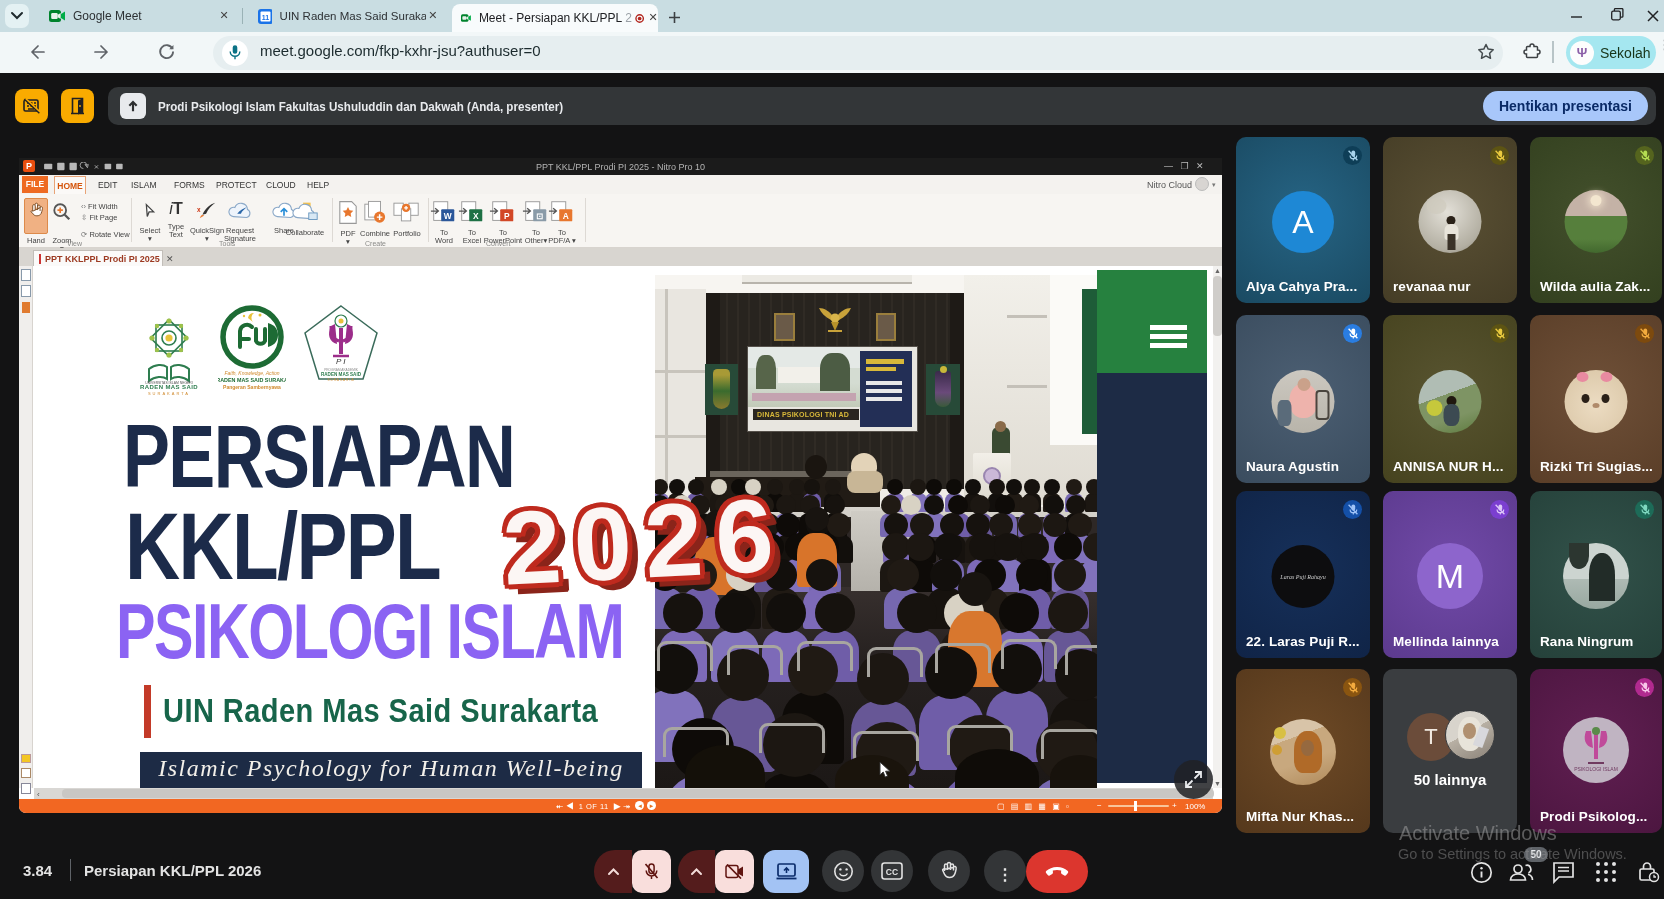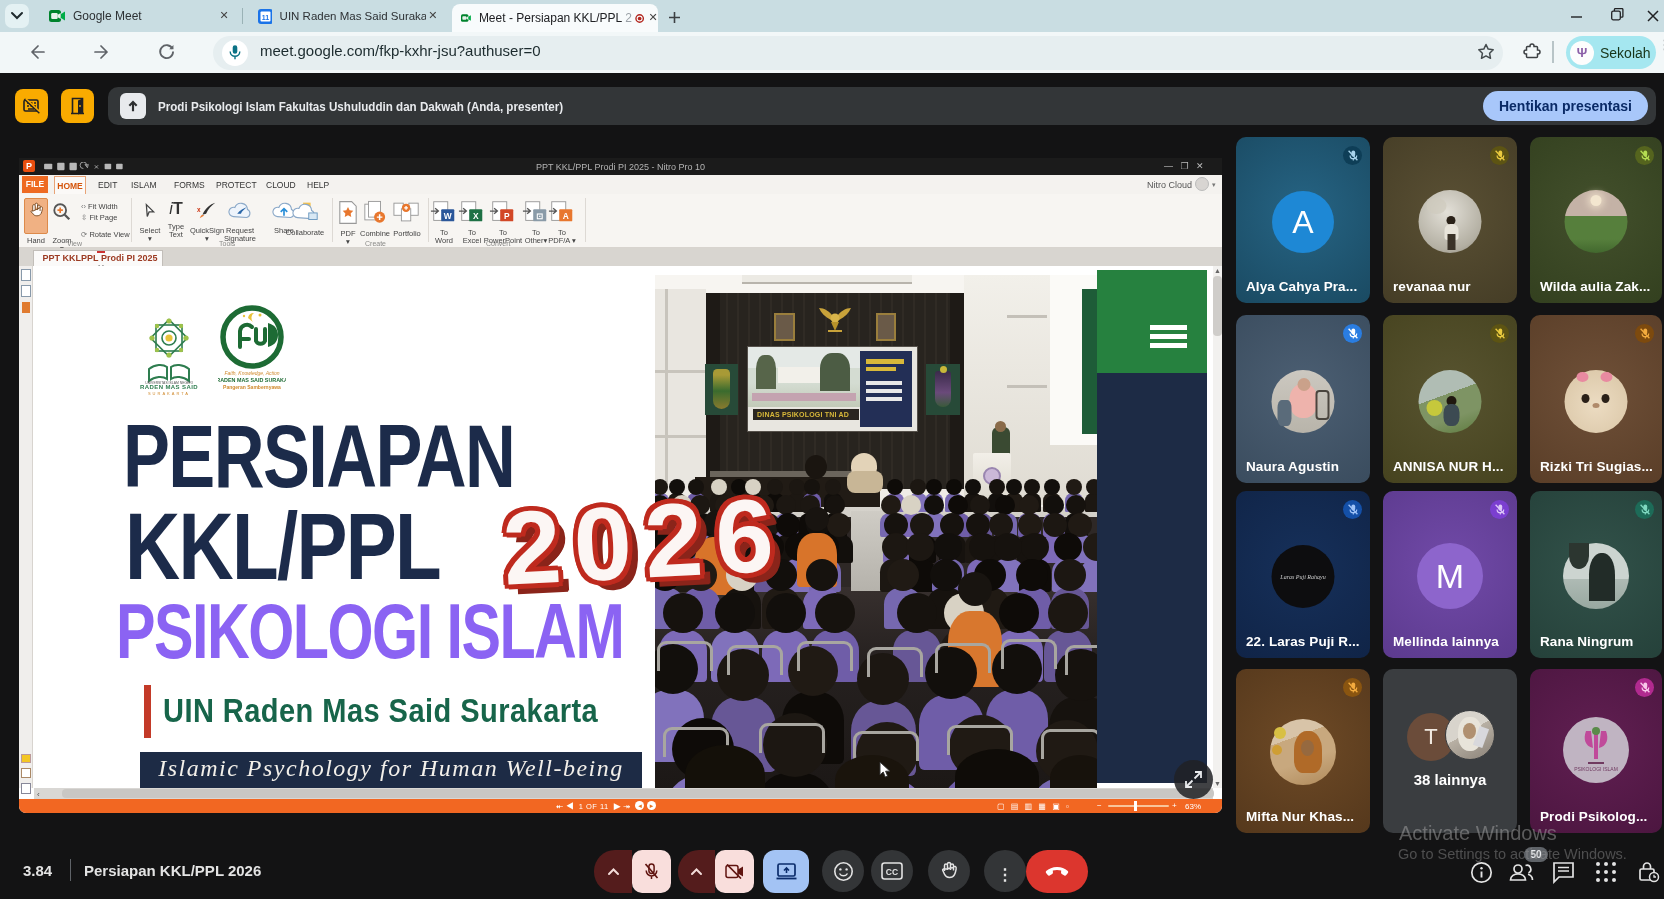--- a/index.html
+++ b/index.html
@@ -287,21 +287,21 @@
             <rect x="4" y="1" width="15" height="20" fill="#fff" stroke="#999"></rect>
             <path d="M1 11h7M5.5 8l3.5 3-3.5 3" stroke="#555" stroke-width="1.4" fill="none"></path>
             <rect x="12" y="9" width="14" height="13" rx="1" fill="#e8772e"></rect>
             <text x="19" y="19" font-size="9" fill="#fff" text-anchor="middle" font-weight="bold">A</text>
           </svg><div style="font-size:7.5px;color:#444;line-height:8px;margin-top:1px;">To<br>PDF/A ▾</div></div>
       <div class="rgl" style="left:467px;">Convert</div>
       <div class="abs" style="left:566px;top:4px;width:1px;height:44px;background:#ddd9d4;"></div>
     </div>
 
     <div class="abs" id="wdoctab">
-      <div class="abs" style="left:14px;top:2px;width:130px;height:16px;background:#fbfaf9;border:1px solid #c2beb9;border-bottom:0;display:flex;align-items:center;flex-direction:column;">
+      <div class="abs" style="left:14px;top:2px;width:130px;height:16px;background:#fbfaf9;border:1px solid #c2beb9;border-bottom:0;display:flex;align-items:center;">
         <span style="width:8px;height:10px;background:#fff;border:1px solid #c33;margin-left:5px;"></span>
         <span style="font-size:9px;font-weight:700;color:#9c3a22;margin-left:4px;white-space:nowrap;">PPT KKLPPL Prodi PI 2025</span>
         <span style="font-size:9px;color:#555;margin-left:6px;">✕</span>
       </div>
     </div>
 
     <div class="abs" id="wside">
       <div class="abs" style="left:2px;top:3px;width:10px;height:12px;border:1px solid #8899aa;background:#fff;"></div>
       <div class="abs" style="left:2px;top:19px;width:10px;height:12px;border:1px solid #8899aa;background:#fff;"></div>
       <div class="abs" style="left:3px;top:36px;width:8px;height:11px;background:#e07b30;"></div>
@@ -343,20 +343,37 @@
           <circle cx="34" cy="32" r="29" fill="none" stroke="#1d6b34" stroke-width="5.5"></circle>
           <path d="M22 26a7 7 0 0 1 12-4M22 26v16m0-8h9" fill="none" stroke="#1d6b34" stroke-width="4" stroke-linecap="round"></path>
           <path d="M38 24v12a5 5 0 0 0 9 0V24" fill="none" stroke="#1d6b34" stroke-width="4" stroke-linecap="round"></path>
           <path d="M50 18v24c8-2 10-8 10-12s-2-10-10-12z" fill="#1d6b34"></path>
           <path d="M30 13a6 6 0 0 1 6-5 6 6 0 0 0-1 9" fill="#e8c33a"></path>
           <circle cx="42" cy="10" r="1.5" fill="#e8c33a"></circle>
             <circle cx="26" cy="11" r="1.2" fill="#e8c33a"></circle>
           <text x="34" y="70" text-anchor="middle" font-size="5" font-style="italic" fill="#d08a2e">Faith, Knowledge, Action</text>
           <text x="34" y="77" text-anchor="middle" font-size="5.4" font-weight="bold" fill="#1d6b34">UIN RADEN MAS SAID SURAKARTA</text>
           <text x="34" y="84" text-anchor="middle" font-size="5" font-weight="bold" fill="#d08a2e">Pangeran Sambernyawa</text>
+        </svg>
+      </div>
+      <div class="abs" id="logo-pi" style="left:269px;top:38px;width:76px;height:82px;">
+        <svg width="76" height="82" viewBox="0 0 76 82">
+          <path d="M38 2L74 29 60 75H16L2 29z" fill="#fff" stroke="#3a6b5a" stroke-width="1.5"></path>
+          <path d="M28 22c-4 8-2 16 6 18l-2-20zM48 22c4 8 2 16-6 18l2-20z" fill="#9c2d8a"></path>
+          <path d="M28 22c0 10 4 14 8 15M48 22c0 10-4 14-8 15" fill="none" stroke="#9c2d8a" stroke-width="3"></path>
+          <rect x="36" y="24" width="4" height="26" fill="#9c2d8a"></rect>
+          <path d="M30 52h16" stroke="#9c2d8a" stroke-width="2.5"></path>
+          <g transform="translate(38,17)">
+              <circle r="6" fill="none" stroke="#2e7d4f" stroke-width="1.2"></circle>
+              <circle r="2.5" fill="#e8c33a"></circle>
+            </g>
+          <text x="33" y="60" font-size="8" fill="#333" font-style="italic">P I</text>
+          <text x="38" y="67" text-anchor="middle" font-size="3.2" fill="#888">PROGRAM AKADEMIK</text>
+          <text x="38" y="72" text-anchor="middle" font-size="4.6" font-weight="bold" fill="#2e7d4f">RADEN MAS SAID</text>
+          <text x="38" y="77" text-anchor="middle" font-size="3" fill="#d08a2e" letter-spacing="1">SURAKARTA</text>
         </svg>
       </div>
 
       <div class="abs" id="t1" style="left:89px;top:138px;font-size:88px;font-weight:700;color:#1c2b4a;transform:scale(.80,1.02);transform-origin:left top;letter-spacing:-2px;">PERSIAPAN</div>
       <div class="abs" id="t2" style="left:91px;top:227px;font-size:92px;font-weight:700;color:#1c2b4a;transform:scale(.83,1.02);transform-origin:left top;letter-spacing:-2px;">KKL/PPL</div>
       <div class="abs" id="t2026" style="left:466px;top:224px;font-size:104px;font-weight:700;color:#fcf6f4;transform:rotate(-3deg);transform-origin:left top;letter-spacing:13px;text-shadow:5px 0 #bf2a1e,-5px 0 #bf2a1e,0 5px #bf2a1e,0 -5px #bf2a1e,4px 4px #bf2a1e,-4px 4px #bf2a1e,4px -4px #bf2a1e,-4px -4px #bf2a1e,9px 10px 0 #8a241a,10px 9px 0 #8a241a;z-index:5;">2026</div>
       <div class="abs" id="t3" style="left:82px;top:321px;font-size:77px;font-weight:700;color:#8b63f3;transform:scale(.77,1.0);transform-origin:left top;letter-spacing:-2px;">PSIKOLOGI ISLAM</div>
       <div class="abs" style="left:110px;top:419px;width:7px;height:53px;background:#c33a28;"></div>
       <div class="abs" style="left:129px;top:426px;font-size:33px;font-weight:700;color:#17654a;letter-spacing:.5px;transform:scale(.88,1);transform-origin:left top;">UIN Raden Mas Said Surakarta</div>
       <div class="abs" style="left:106px;top:486px;width:502px;height:36px;background:#1d2b45;color:#f3f0ea;font-family:'Liberation Serif',serif;font-style:italic;font-size:24px;text-align:center;letter-spacing:1.5px;padding-top:3px;">Islamic Psychology for Human Well-being</div>
@@ -674,21 +691,21 @@
       <div class="abs" style="left:28px;top:1px;width:1152px;height:9px;background:#c9c7c4;border-radius:4px;"></div>
     </div>
 
     <div class="abs" id="wstatus">
       <div class="abs" style="left:537px;top:2px;color:#fff;font-size:9px;white-space:nowrap;">⯬ ◀&nbsp;&nbsp;<span style="font-size:7.5px;letter-spacing:.5px;">1 OF 11</span>&nbsp;&nbsp;▶ ⯮&nbsp;&nbsp;<span style="display:inline-block;width:9px;height:9px;border-radius:5px;background:#fff;color:#e8721f;font-size:7px;text-align:center;line-height:9px;vertical-align:1px;">◂</span> <span style="display:inline-block;width:9px;height:9px;border-radius:5px;background:#fff;color:#e8721f;font-size:7px;text-align:center;line-height:9px;vertical-align:1px;">▸</span></div>
       <div class="abs" style="left:978px;top:2.5px;color:#fff;font-size:8px;letter-spacing:2px;">▢ ▤ ▥ ▦ ▣ ▫</div>
       <div class="abs" style="left:1078px;top:2px;color:#fff;font-size:8px;">−</div>
       <div class="abs" style="left:1089px;top:6px;width:61px;height:2px;background:#f8c49a;border-radius:2px;"></div>
       <div class="abs" style="left:1115px;top:2px;width:3px;height:10px;background:#fff;"></div>
       <div class="abs" style="left:1153px;top:2px;color:#fff;font-size:8px;">+</div>
-      <div class="abs" style="left:1166px;top:2.5px;color:#fff;font-size:8px;">63%</div>
+      <div class="abs" style="left:1166px;top:2.5px;color:#fff;font-size:8px;">100%</div>
     </div>
   </div>
 
   <div class="abs" style="left:1174px;top:760px;width:39px;height:39px;border-radius:50%;background:rgba(32,33,36,.85);">
     <svg width="19" height="19" style="margin:10px" viewBox="0 0 19 19">
         <path d="M11 2h6v6M8 17H2v-6M17 2l-6.5 6.5M2 17l6.5-6.5" stroke="#e8eaed" stroke-width="1.8" fill="none"></path>
       </svg>
   </div>
   <div class="abs" id="tiles">
 
@@ -837,21 +854,21 @@
           </svg>
         </div>
     </div>
     <div class="abs tile" style="left:1383px;top:669px;height:164px;background:#3a3d40;">
       <div class="abs" style="left:24px;top:44px;width:48px;height:48px;border-radius:50%;background:#6b4c3a;display:flex;align-items:center;justify-content:center;color:#f0e8e0;font-size:22px;">T</div>
       <div class="abs" style="left:62px;top:41px;width:50px;height:50px;border-radius:50%;background:linear-gradient(150deg,#d8d4cc 0 45%,#b8b0a4 45%,#8a8278);border:1px solid #3a3d40;">
         <div class="abs" style="left:12px;top:6px;width:24px;height:34px;border-radius:45%;background:#e8e4da;"></div>
         <div class="abs" style="left:17px;top:12px;width:13px;height:16px;border-radius:50%;background:#b09070;"></div>
         <div class="abs" style="left:30px;top:16px;width:10px;height:20px;background:#d8d8dc;transform:rotate(20deg);"></div>
       </div>
-      <div class="abs" style="left:0;top:102px;width:134px;text-align:center;color:#fff;font-size:15px;font-weight:700;">38 lainnya</div>
+      <div class="abs" style="left:0;top:102px;width:134px;text-align:center;color:#fff;font-size:15px;font-weight:700;">50 lainnya</div>
     </div>
     <div class="abs tile" style="left:1530px;top:669px;width:132px;height:164px;background:radial-gradient(circle at 50% 45%,#611f52,#4c1640);">
       <div class="avat" style="top:48px;width:66px;height:66px;background:#c0b4c2;display:flex;align-items:center;justify-content:center;">
         <svg width="44" height="50" viewBox="0 0 44 50">
             <path d="M12 6c-3 8-1 15 7 17l-2-17zM32 6c3 8 1 15-7 17l2-17z" fill="#c04a9a"></path>
             <rect x="20" y="8" width="4" height="26" fill="#c04a9a"></rect>
             <circle cx="22" cy="6" r="4" fill="#5a8a4a"></circle>
             <path d="M14 38h16" stroke="#703a60" stroke-width="2"></path>
             <text x="22" y="46" text-anchor="middle" font-size="5" fill="#703a60">PSIKOLOGI ISLAM</text>
           </svg>

